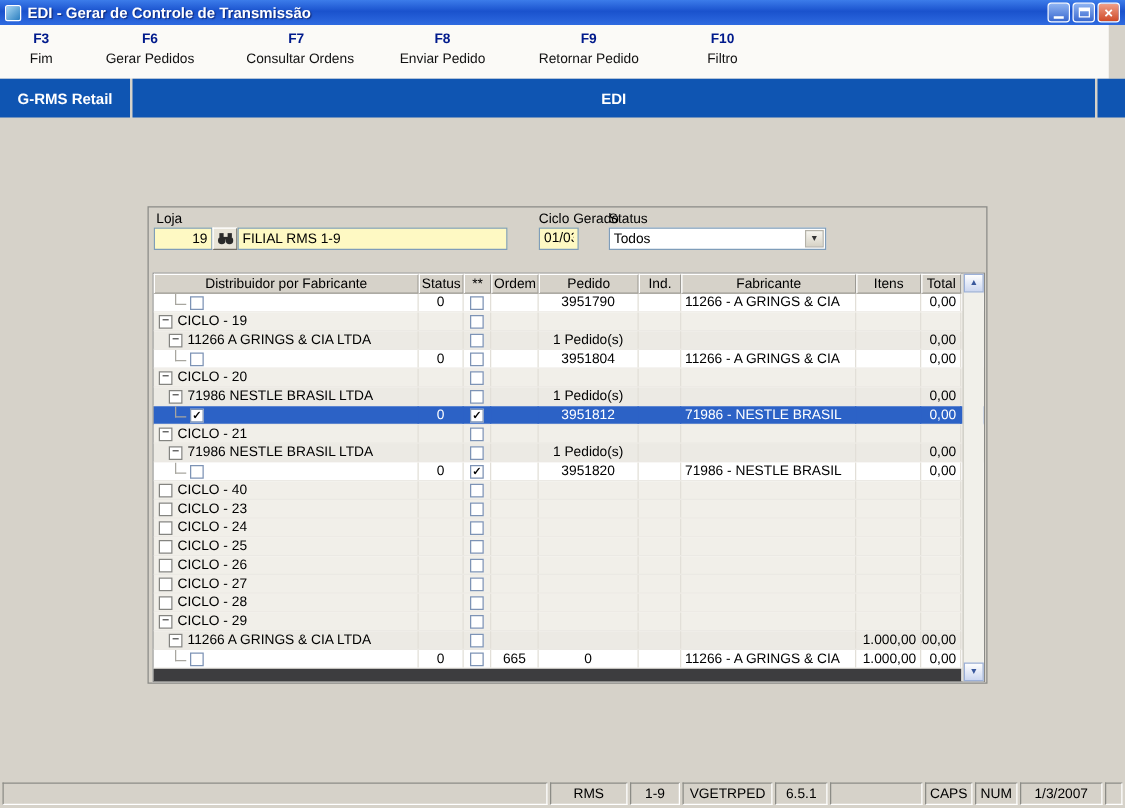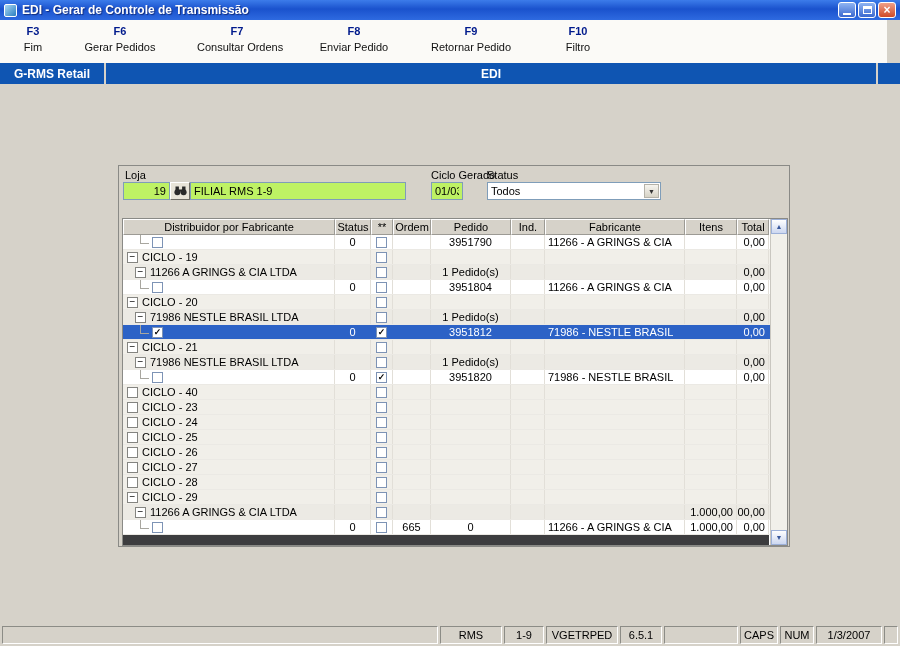--- a/index.html
+++ b/index.html
@@ -28,31 +28,31 @@
 .toolbar{ position:absolute; left:0; top:20px; right:13px; height:43px; background:#fbfaf7;
   display:flex; align-items:flex-start; padding-top:5px; }
 .tool{ width:80px; text-align:center; cursor:default;margin-left:37px; }
 .tool:nth-child(1){ width:50px; margin-left:8px; }
 .tool:nth-child(2){ margin-left:22px; }
 .tool:nth-child(6){ width:60px; }
 .fkey{ display:block; color:#001a8c; font-weight:bold; font-size:11px; }
 .flab{ display:block; margin-top:4px; font-size:11px; color:#111; white-space:nowrap; }
 
 
-.headerbar{ position:absolute; left:0; top:63px; right:0; height:21px;
+.headerbar{ position:absolute; left:0; top:63px; right:0; height:31px;
   display:flex; gap:2px; background:#d6d2c9; }
 .hseg{ background:#0f55b2; color:#fff; font-weight:bold; font-size:12px;
   display:flex; align-items:center; justify-content:center; white-space:nowrap; }
 .hseg.left{ width:104px; } .hseg.center{ flex:1; } .hseg.right{ width:188px; } .hseg.end{ width:22px; }
 
 
 .panel{ position:absolute; left:118px; top:165px; width:672px; height:382px;
   border:1px solid #8a8a86; background:#d6d2c9; }
 .lbl{ position:absolute; font-size:11px; }
-.fld{ position:absolute; height:18px; border:1px solid #7f9db9; background:#bef264;
+.fld{ position:absolute; height:18px; border:1px solid #7f9db9; background:#fef9c3;
   font-family:"Liberation Sans",sans-serif; font-size:11px; padding:8px 3px; }
 .findbtn{ position:absolute; width:20px; height:18px; background:#e8e4d8; padding:0;
   border:1px solid; border-color:#fff #6f6d66 #6f6d66 #fff;
   display:flex; align-items:center; justify-content:center; cursor:default; }
 .combo{ position:absolute; height:18px; background:#fff; border:1px solid #7f9db9;
   display:flex; align-items:center; }
 .combo-text{ flex:1; padding-left:3px; font-size:11px; white-space:nowrap; overflow:hidden; }
 .combo-btn{ width:15px; height:14px; margin-right:1px; flex:none;
   background:linear-gradient(#f7f5ef,#d7d3c6); border:1px solid #b5b2a8; color:#333;
   font-size:7px; display:flex; align-items:center; justify-content:center; }

